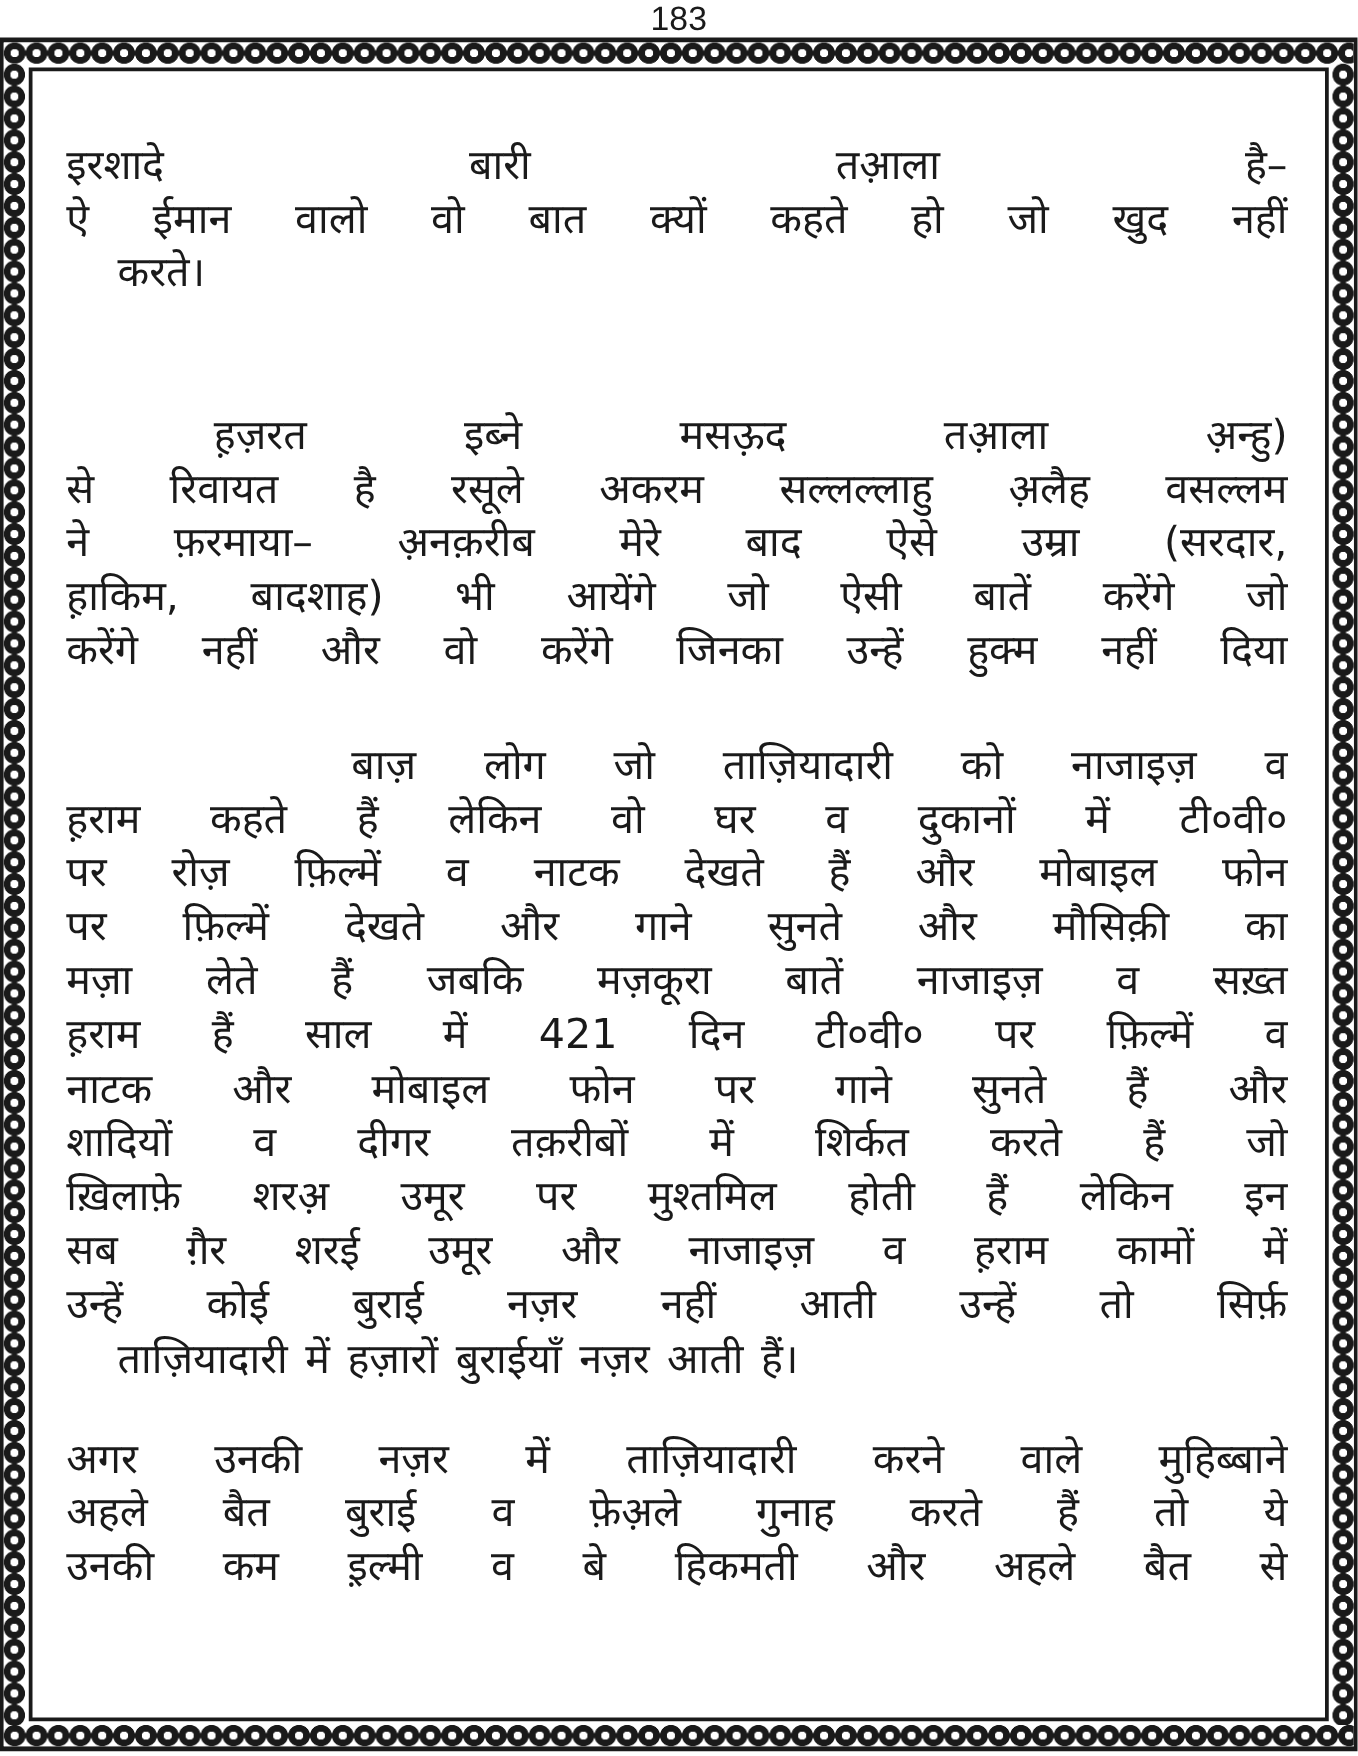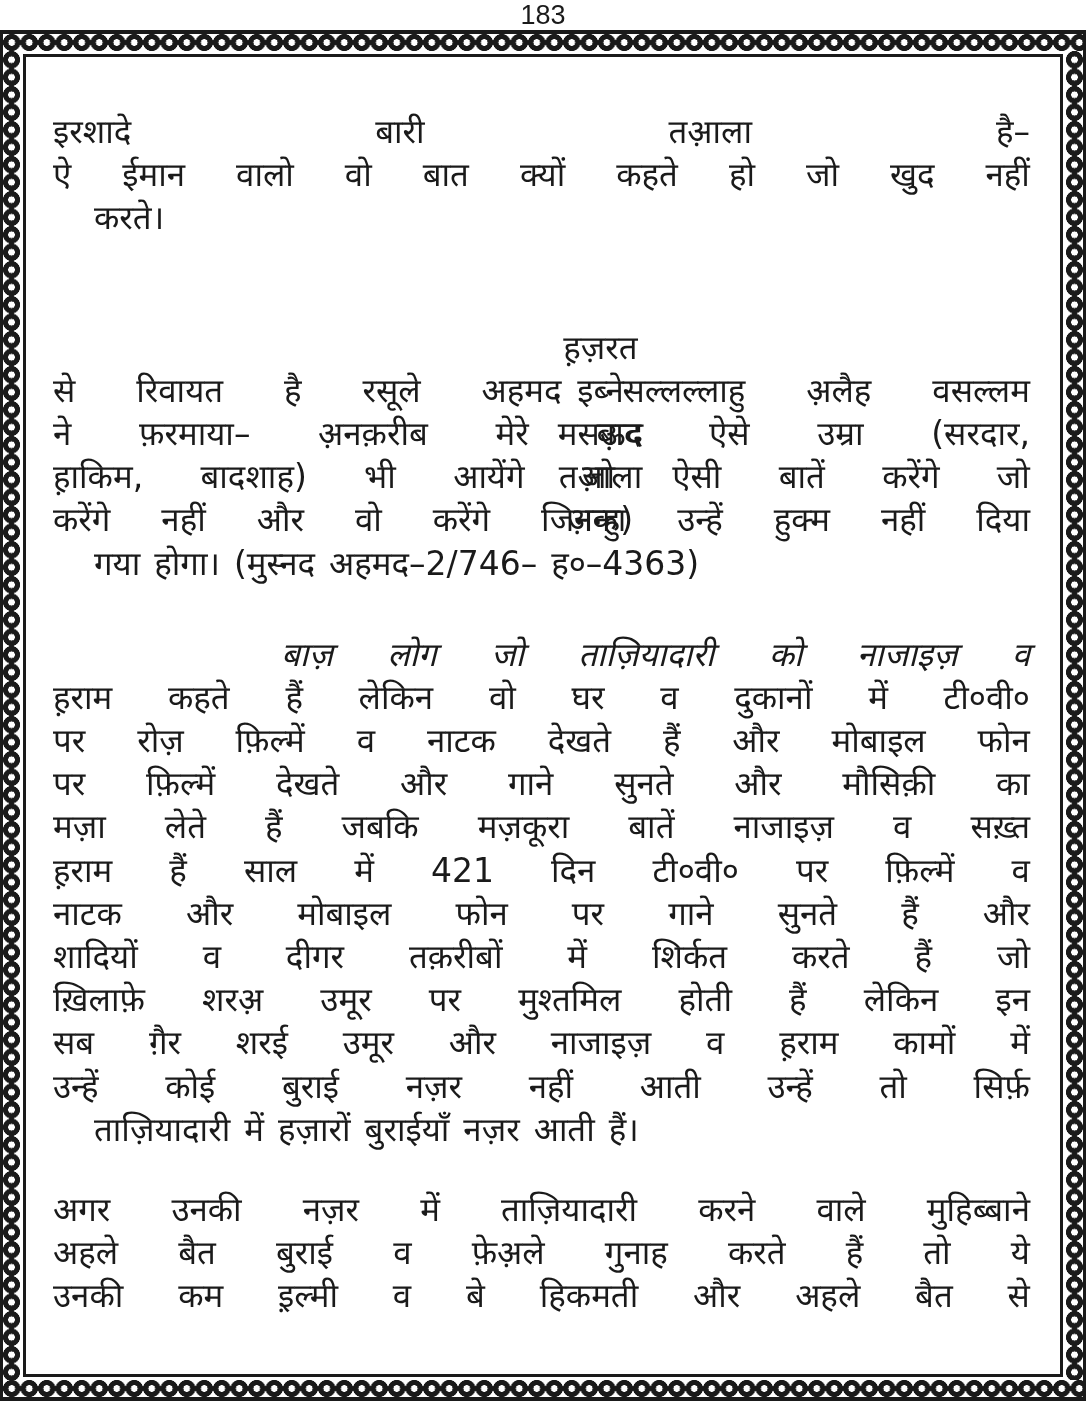--- a/index.html
+++ b/index.html
@@ -79,22 +79,22 @@
     .line.last {
       justify-content: flex-start;
       margin-left: 41px;
     }
     .line.last .word {
       margin-right: 14px;
     }
     .word {
       display: inline-block;
     }
-    .line.indent-1 { padding-left: 118px; flex-direction: column; }
-    .line.indent-2 { padding-left: 228px; font-style: italic; }
+    .line.indent-1 { padding-left: 118px; }
+    .line.indent-2 { padding-left: 228px; }
     .gap-large { height: 86px; }
     .gap-medium { height: 48px; }
     .gap-small { height: 37px; }
   </style>
 </head>
 <body>
 
 <div class="page-number">183</div>
 
 <div class="frame">
@@ -138,21 +138,21 @@
         <span class="word">इब्ने</span>
         <span class="word">मसऊ़द</span>
         <span class="word">तआ़ला</span>
         <span class="word">अ़न्हु)</span>
       </div>
       <div class="line">
         <span class="word">से</span>
         <span class="word">रिवायत</span>
         <span class="word">है</span>
         <span class="word">रसूले</span>
-        <span class="word">अहमद</span>
+        <span class="word">अकरम</span>
         <span class="word">सल्लल्लाहु</span>
         <span class="word">अ़लैह</span>
         <span class="word">वसल्लम</span>
       </div>
       <div class="line">
         <span class="word">ने</span>
         <span class="word">फ़रमाया–</span>
         <span class="word">अ़नक़रीब</span>
         <span class="word">मेरे</span>
         <span class="word">बाद</span>
@@ -175,27 +175,20 @@
         <span class="word">करेंगे</span>
         <span class="word">नहीं</span>
         <span class="word">और</span>
         <span class="word">वो</span>
         <span class="word">करेंगे</span>
         <span class="word">जिनका</span>
         <span class="word">उन्हें</span>
         <span class="word">हुक्म</span>
         <span class="word">नहीं</span>
         <span class="word">दिया</span>
-      </div>
-      <div class="line last">
-        <span class="word">गया</span>
-        <span class="word">होगा।</span>
-        <span class="word">(मुस्नद</span>
-        <span class="word">अहमद–2/746–</span>
-        <span class="word">ह०–4363)</span>
       </div>
     </div>
   <div class="gap-medium"></div>
   <div class="paragraph">
       <div class="line indent-2">
         <span class="word">बाज़</span>
         <span class="word">लोग</span>
         <span class="word">जो</span>
         <span class="word">ताज़ियादारी</span>
         <span class="word">को</span>

